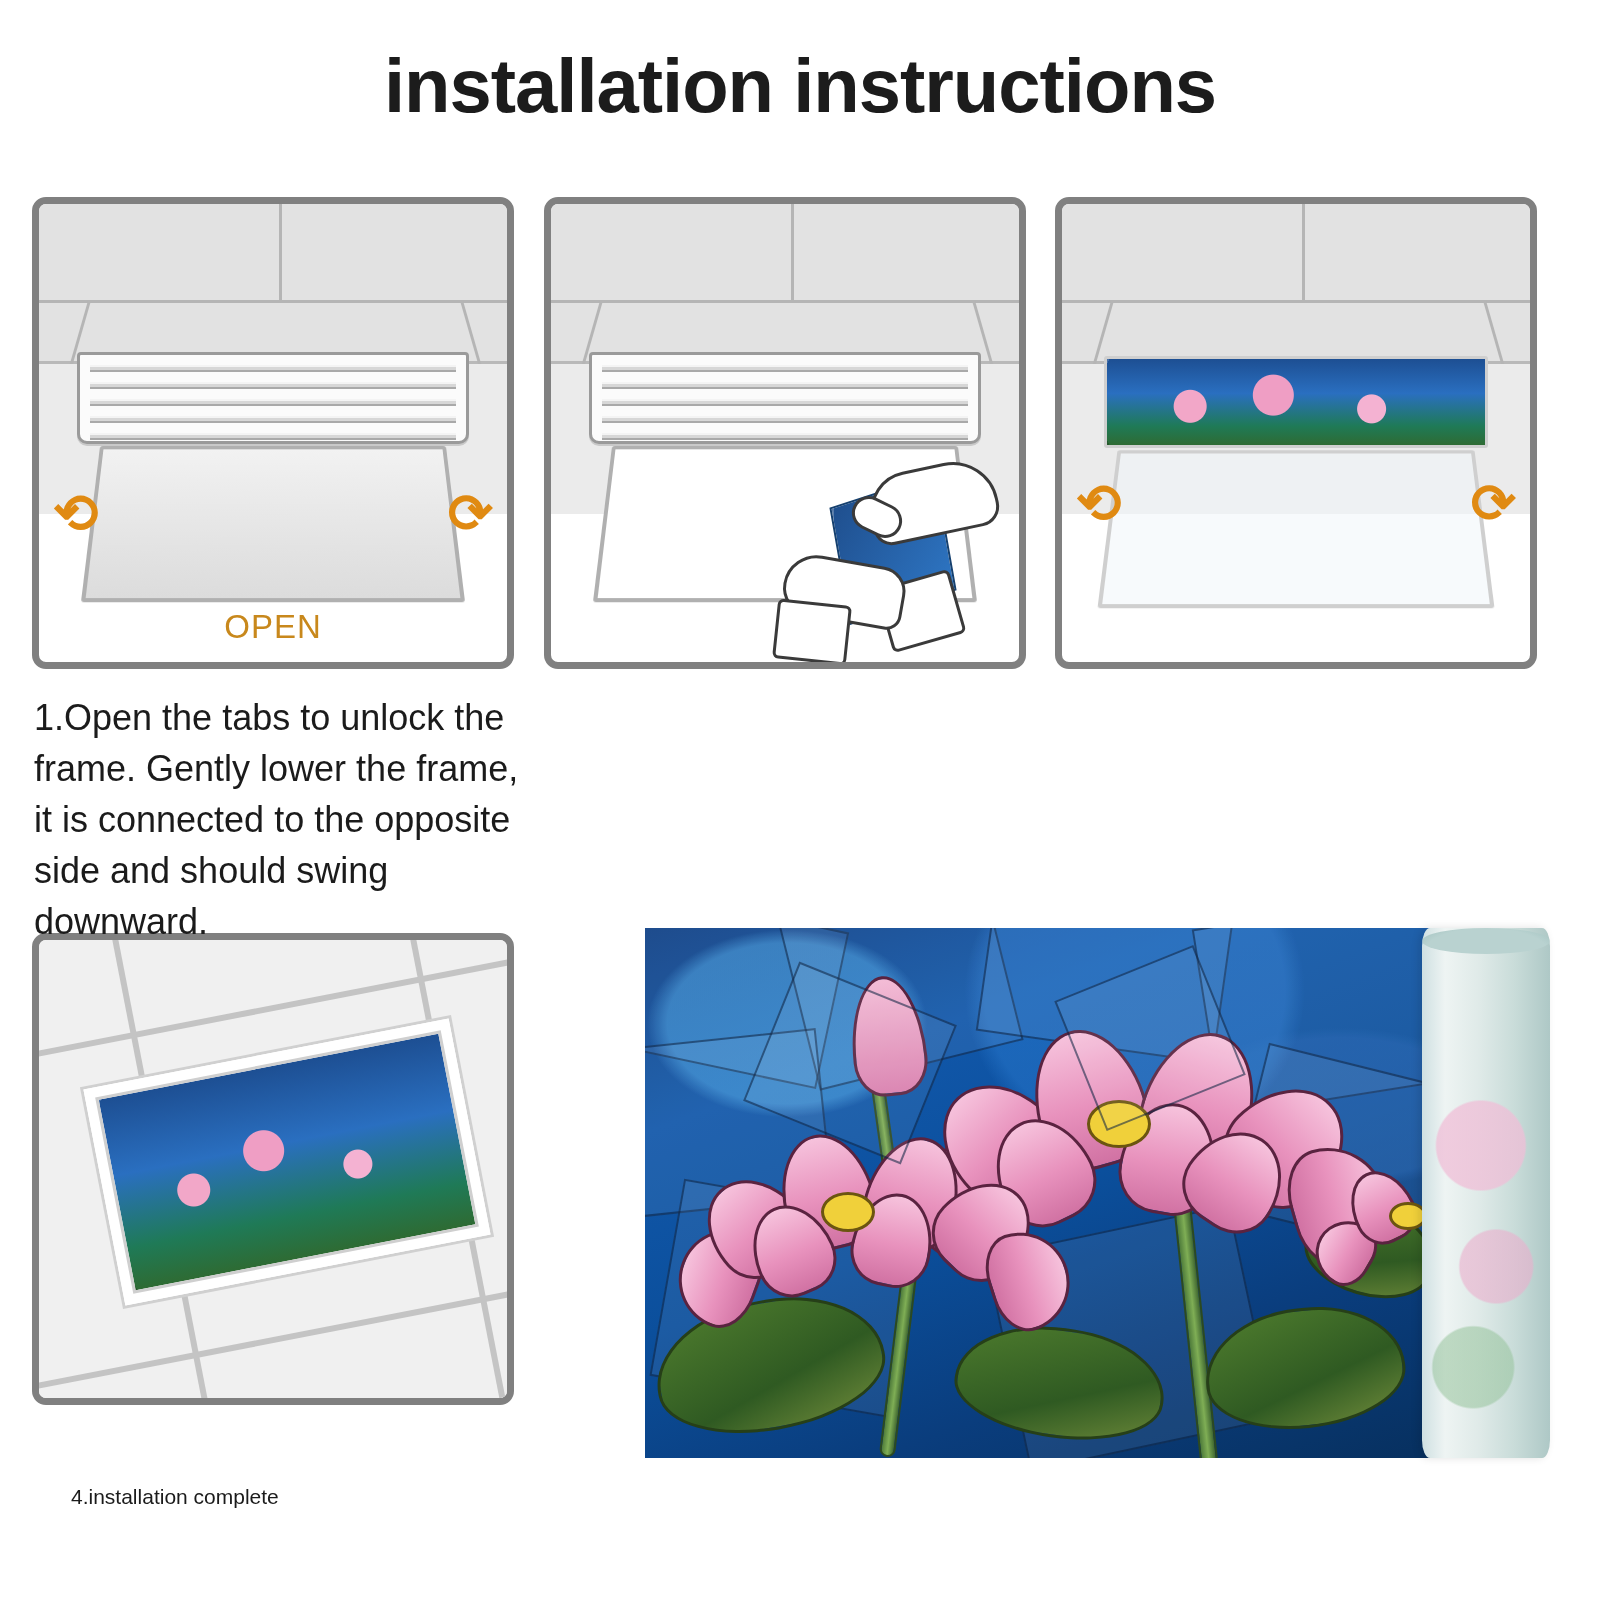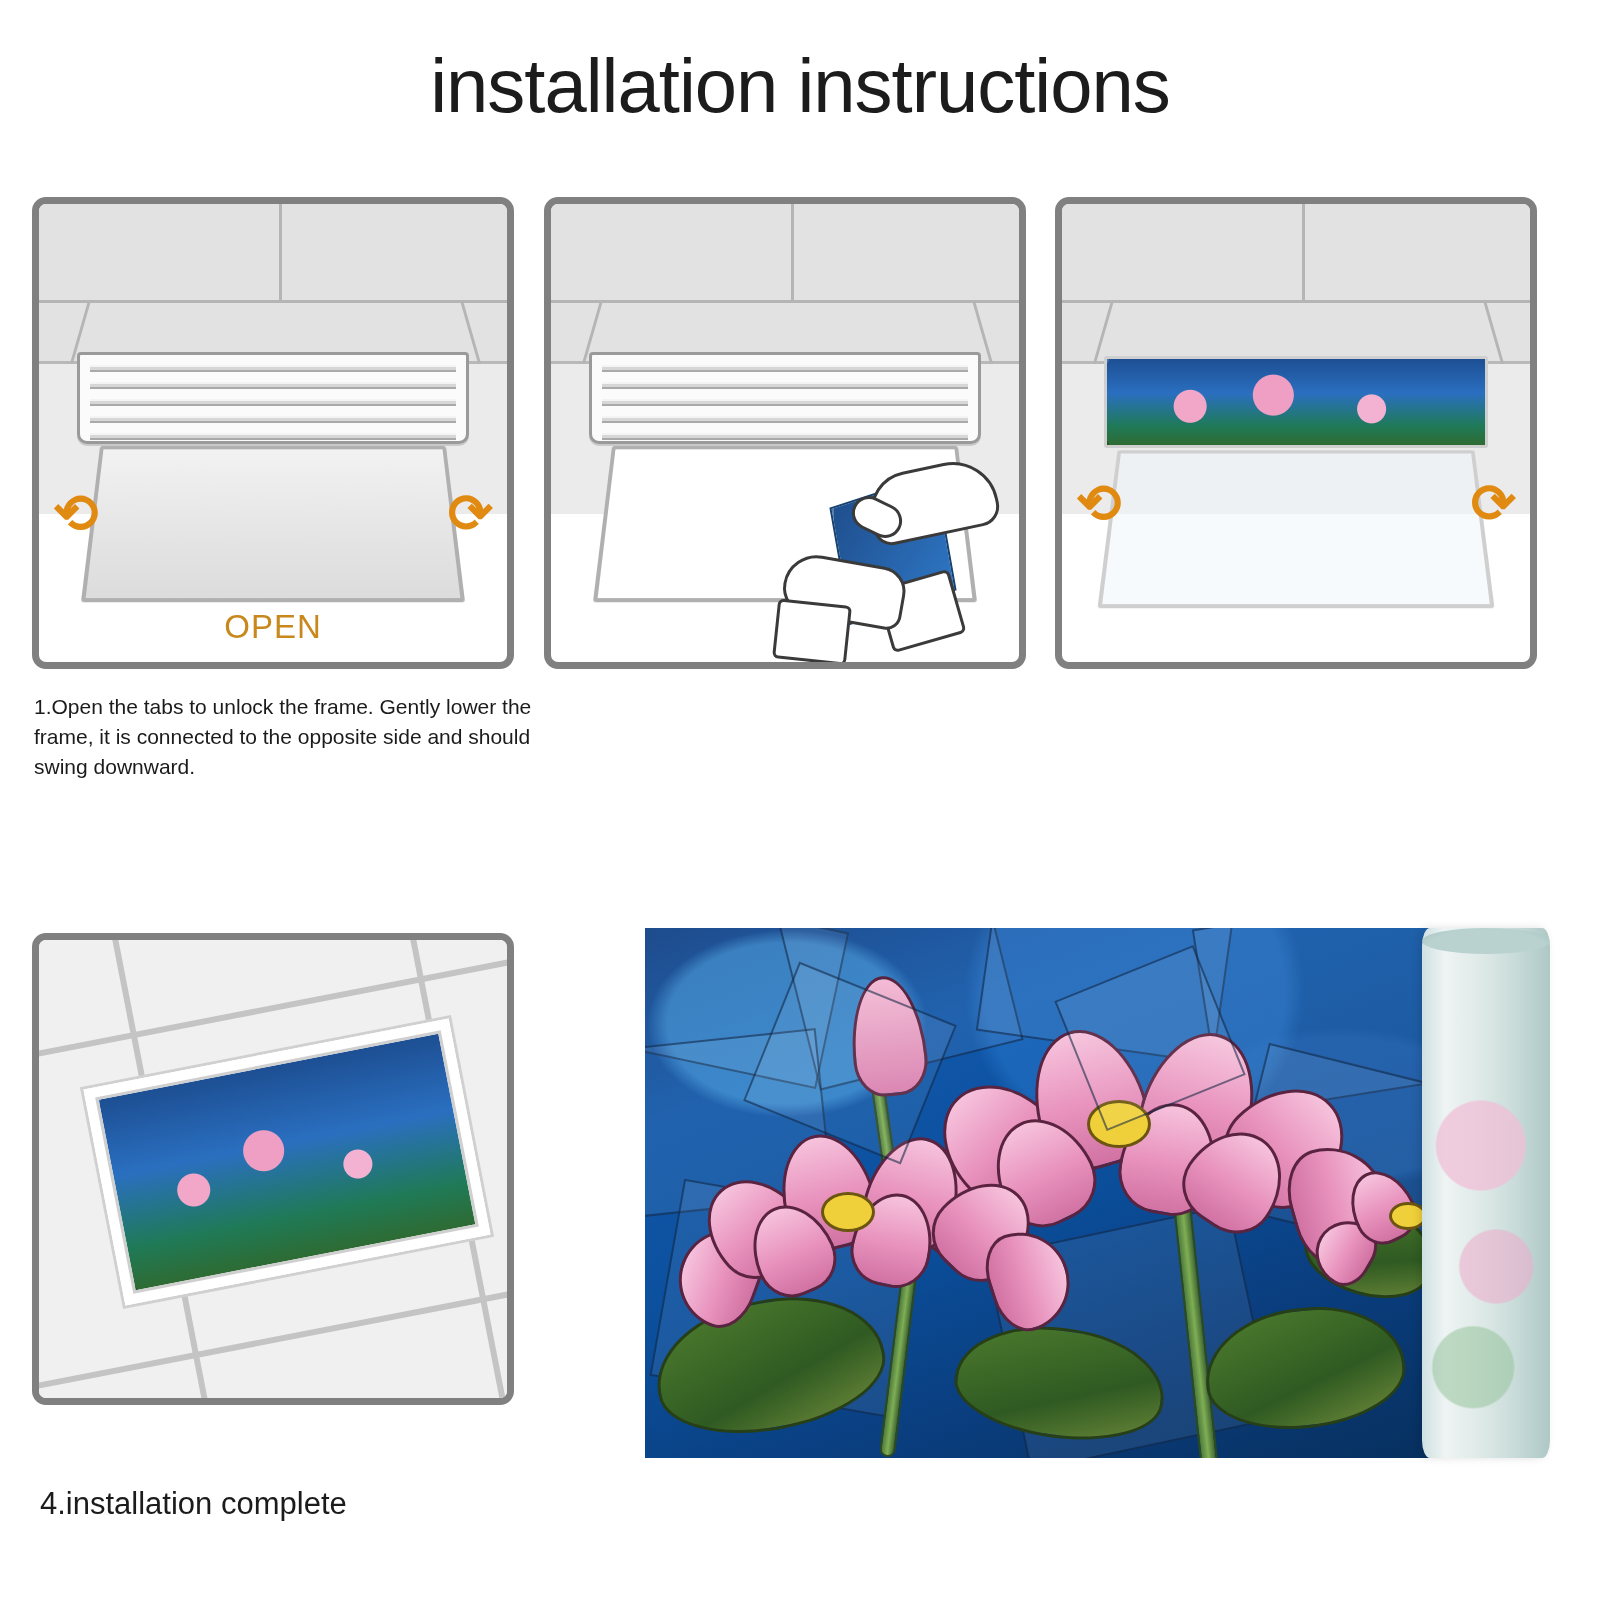--- a/index.html
+++ b/index.html
@@ -13,21 +13,21 @@
   .page {
     position: relative;
     width: 1600px; height: 1600px;
     background: #fff;
   }
   .title {
     position: absolute;
     top: 44px; left: 0; width: 1600px;
     text-align: center;
     font-size: 76px;
-    font-weight: normal;
+    font-weight: bold;
     color: #1c1c1c;
     letter-spacing: -1px;
     line-height: 1.1;
   }
   
   .panel {
     position: absolute;
     border: 7px solid #808080;
     border-radius: 14px;
     background: #ffffff;
@@ -184,28 +184,28 @@
     box-shadow: 0 0 0 3px #d0d0d0;
     transform: rotate(-11deg);
   }
   .tilt-strip {
     position:absolute; inset: 0;
   }
 
   
   .steptext {
     position: absolute;
-    font-size: 21px;
+    font-size: 36px;
     color: #1b1b1b;
     line-height: 1.42;
   }
   .t1 { left: 34px;  top: 692px; width: 500px; }
   .t2 { left: 553px; top: 692px; width: 478px; }
   .t3 { left: 1064px;top: 692px; width: 484px; }
-  .t4 { left: 40px;  top: 1482px; width: 500px; font-size: 31px; }
+  .t4 { left: 71px;  top: 1482px; width: 500px; font-size: 21px; }
 
   
   .hero {
     position: absolute;
     left: 645px; top: 928px; width: 790px; height: 530px;
     overflow: hidden;
     background: linear-gradient(160deg,#0d3f85 0%, #1157a9 25%, #0b4f9c 50%, #0a3d7d 75%, #07305f 100%);
   }
   .hero .shard {
     position: absolute;

